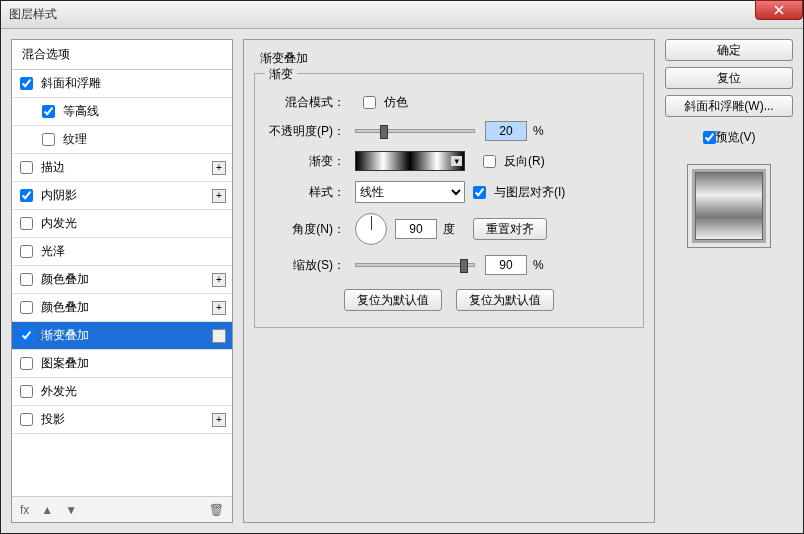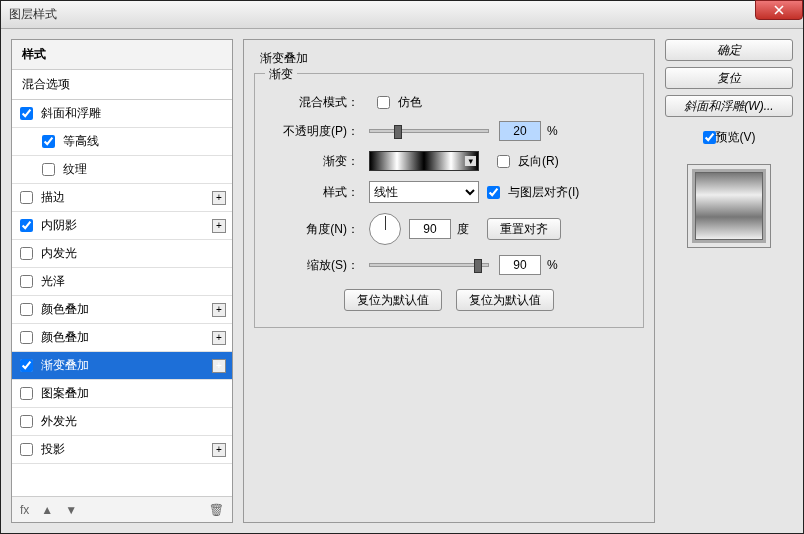--- a/index.html
+++ b/index.html
@@ -16,60 +16,59 @@
 .style-list { flex: 1; overflow: auto; }
 .style-item { display: flex; align-items: center; padding: 5px 8px; border-bottom: 1px solid #e0e0e0; cursor: pointer; position: relative; }
 .style-item.sub { padding-left: 30px; }
 .style-item.selected { background: #1d6fd8; color: #fff; }
 .style-item input[type=checkbox] { margin-right: 8px; }
 .add-btn { position: absolute; right: 6px; top: 50%; transform: translateY(-50%); width: 14px; height: 14px; border: 1px solid #888; background: #eee; display: flex; align-items: center; justify-content: center; font-size: 10px; line-height: 1; }
 .left-footer { height: 26px; border-top: 1px solid #ccc; background: #f3f3f3; display: flex; align-items: center; padding: 0 8px; gap: 12px; }
 .left-footer span { color: #666; cursor: pointer; }
 .trash { margin-left: auto; }
 .center-panel { flex: 1; border: 1px solid #999; background: #e6e6e6; padding: 10px; }
-.group { border: 1px solid #aaa; padding: 10px 14px 16px; position: relative; margin-top: 6px; }
+.group { border: 1px solid #aaa; padding: 10px 0 16px; position: relative; margin-top: 6px; }
 .group-title { position: absolute; top: -8px; left: 10px; background: #e6e6e6; padding: 0 4px; }
 .row { display: flex; align-items: center; margin: 10px 0; }
 .row-label { width: 90px; text-align: right; margin-right: 10px; }
 select { width: 110px; height: 22px; border: 1px solid #888; background: #fff; }
 .slider { width: 120px; height: 4px; background: #ccc; border: 1px solid #999; position: relative; margin-right: 10px; }
 .slider-thumb { position: absolute; top: -5px; width: 8px; height: 14px; background: #666; border: 1px solid #333; }
 .num-input { width: 42px; height: 20px; border: 1px solid #888; text-align: center; background: #fff; }
 .num-input.highlight { background: #b8d8ff; }
 .unit { margin-left: 6px; }
 .grad-swatch { width: 110px; height: 20px; border: 1px solid #333; background: linear-gradient(to right, #000, #fff, #000, #fff, #000); margin-right: 10px; display: flex; align-items: center; justify-content: flex-end; padding-right: 2px; }
 .grad-swatch span { background: #ddd; border-left: 1px solid #888; padding: 0 3px; font-size: 9px; }
 .cb { display: flex; align-items: center; gap: 8px; margin-left: 8px; }
 .angle-dial { width: 32px; height: 32px; border: 1px solid #888; border-radius: 50%; background: #fff; position: relative; margin-right: 8px; }
 .angle-dial::after { content: ''; position: absolute; left: 50%; top: 2px; width: 1px; height: 14px; background: #333; }
 .btn { height: 22px; padding: 0 12px; border: 1px solid #888; background: linear-gradient(#fdfdfd,#e4e4e4); cursor: pointer; border-radius: 3px; }
 .btn-row { display: flex; gap: 14px; justify-content: center; margin-top: 14px; }
 .right-panel { width: 128px; display: flex; flex-direction: column; gap: 6px; align-items: stretch; }
-.right-panel .btn { width: 100%; font-style: italic; }
+.right-panel .btn { width: 100%; }
 .preview-cb { display: flex; align-items: center; justify-content: center; margin: 6px 0; }
 .preview-box { width: 84px; height: 84px; border: 1px solid #888; background: #aaa; margin: 6px auto; box-shadow: inset 0 0 0 4px #e6e6e6; display:flex; align-items:center; justify-content:center;}
 .preview-inner { width: 68px; height: 68px; background: linear-gradient(#777,#eee,#777,#eee); border:1px solid #666;}
 .outer-group-title { margin-bottom: 0; margin-left: 6px; }
 </style>
 </head>
 <body>
 
 <div class="window">
   <div class="titlebar">
     <span class="titlebar-title">图层样式</span>
     <div class="close-btn">
       <svg viewBox="0 0 10 10">
           <path d="M1 1 L9 9 M9 1 L1 9" stroke="#fff" stroke-width="1.6"></path>
         </svg>
     </div>
   </div>
   <div class="body">
 
     <div class="left-panel">
-      <div class="style-header">样式</div>
       <div class="blend-header">混合选项</div>
       <div class="style-list" id="style-list">
           <div class="style-item">
             <input type="checkbox" checked="" style="">
             <span>斜面和浮雕</span>
           </div>
           <div class="style-item sub">
             <input type="checkbox" checked="" style="">
             <span>等高线</span>
           </div>

